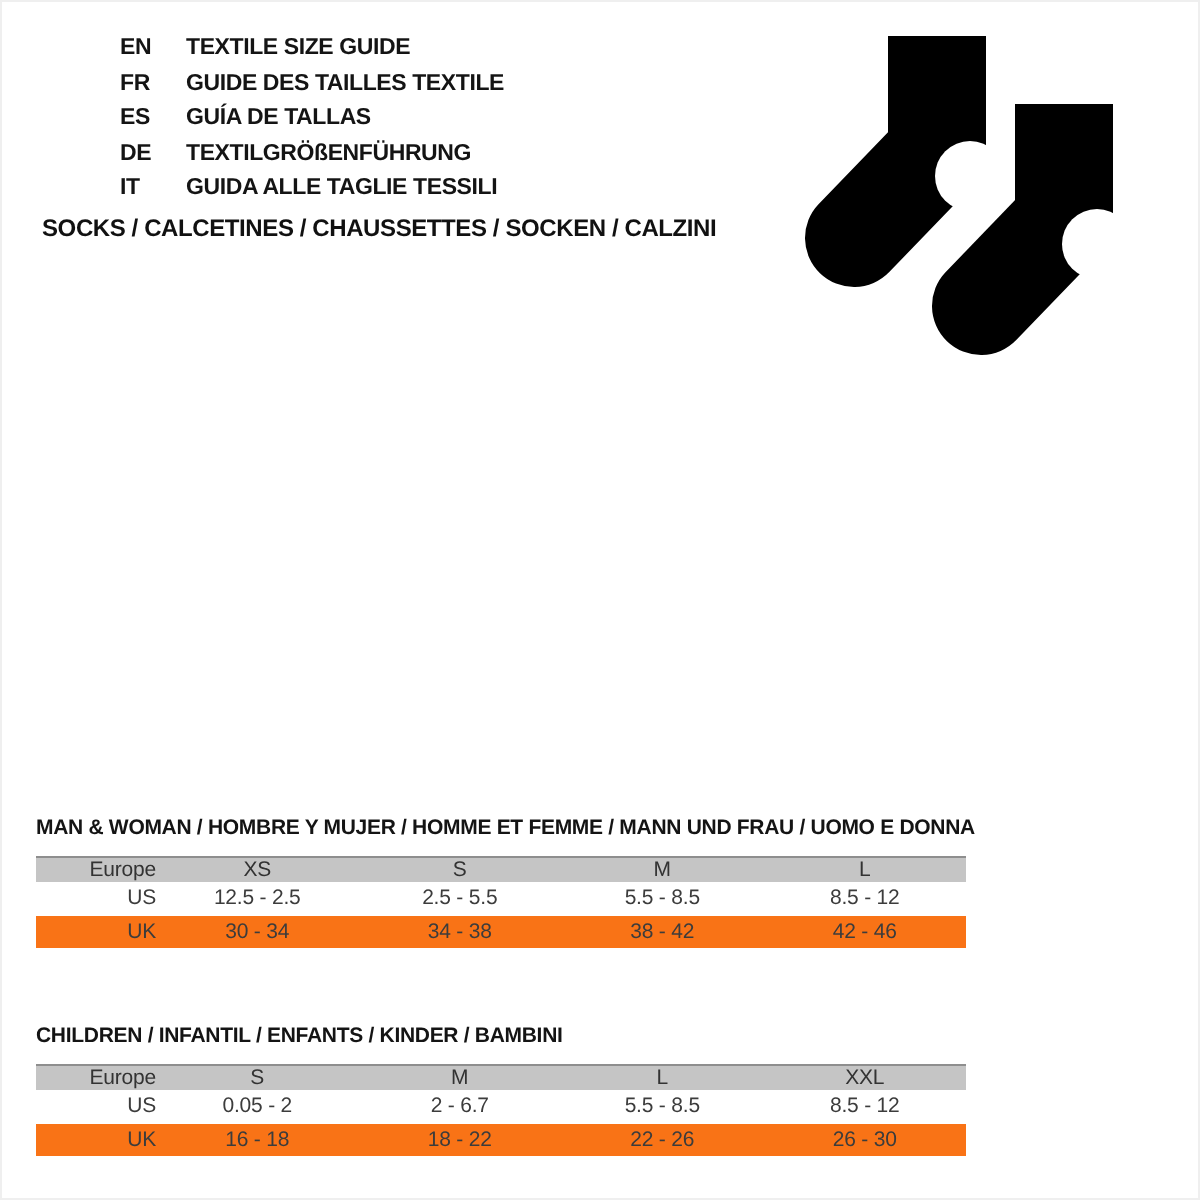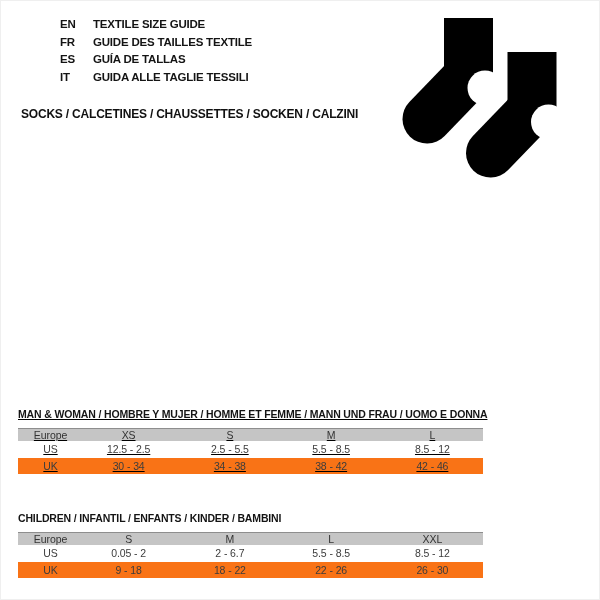--- a/index.html
+++ b/index.html
@@ -35,37 +35,37 @@
 
   
   .sock-icon{
     position:absolute;left:400px;top:5px;width:190px;height:180px;
   }
 
   
   .table-block{
     position:absolute;left:18px;width:465px;
   }
-  #table-man{top:409px;text-decoration:underline;}
+  #table-man{top:409px;}
   #table-children{top:513px;}
   .table-title{
     font-size:10.5px;font-weight:bold;color:#141414;
     letter-spacing:-0.15px;line-height:11px;margin:0 0 8px 0;
     white-space:nowrap;
   }
   .srow{
     display:grid;
     grid-template-columns:60px repeat(4,1fr);
     width:465px;
     align-items:center;
     font-size:10.5px;
     letter-spacing:-0.1px;
     color:#3c3c3c;
   }
-  .srow .c0{padding-left:5px;text-align:center;}
+  .srow .c0{padding-left:5px;text-align:right;}
   .srow .c{text-align:center;}
   .srow.head{
     height:12px;line-height:12px;
     background:#c5c5c5;
     border-top:1px solid #8e8e8e;
     color:#333333;
   }
   .srow.r-us{height:17px;line-height:17px;background:#ffffff;}
   .srow.r-uk{height:16px;line-height:16px;background:#f97316;}
 </style>
@@ -77,20 +77,24 @@
     <span class="lang-code">EN</span>
     <span class="lang-label">TEXTILE SIZE GUIDE</span>
   </div>
   <div class="lang-row">
     <span class="lang-code">FR</span>
     <span class="lang-label">GUIDE DES TAILLES TEXTILE</span>
   </div>
   <div class="lang-row">
     <span class="lang-code">ES</span>
     <span class="lang-label">GUÍA DE TALLAS</span>
+  </div>
+  <div class="lang-row">
+    <span class="lang-code">DE</span>
+    <span class="lang-label">TEXTILGRÖßENFÜHRUNG</span>
   </div>
   <div class="lang-row">
     <span class="lang-code">IT</span>
     <span class="lang-label">GUIDA ALLE TAGLIE TESSILI</span>
   </div>
 </div>
 
 <div class="category-line">SOCKS / CALCETINES / CHAUSSETTES / SOCKEN / CALZINI</div>
 
 <div class="sock-icon">
@@ -144,18 +148,18 @@
   </div>
   <div class="srow r-us">
     <span class="c0">US</span>
     <span class="c">0.05 - 2</span>
     <span class="c">2 - 6.7</span>
     <span class="c">5.5 - 8.5</span>
     <span class="c">8.5 - 12</span>
   </div>
   <div class="srow r-uk">
     <span class="c0">UK</span>
-    <span class="c">9 - 18</span>
+    <span class="c">16 - 18</span>
     <span class="c">18 - 22</span>
     <span class="c">22 - 26</span>
     <span class="c">26 - 30</span>
   </div>
 </div>
 
 </body></html>

